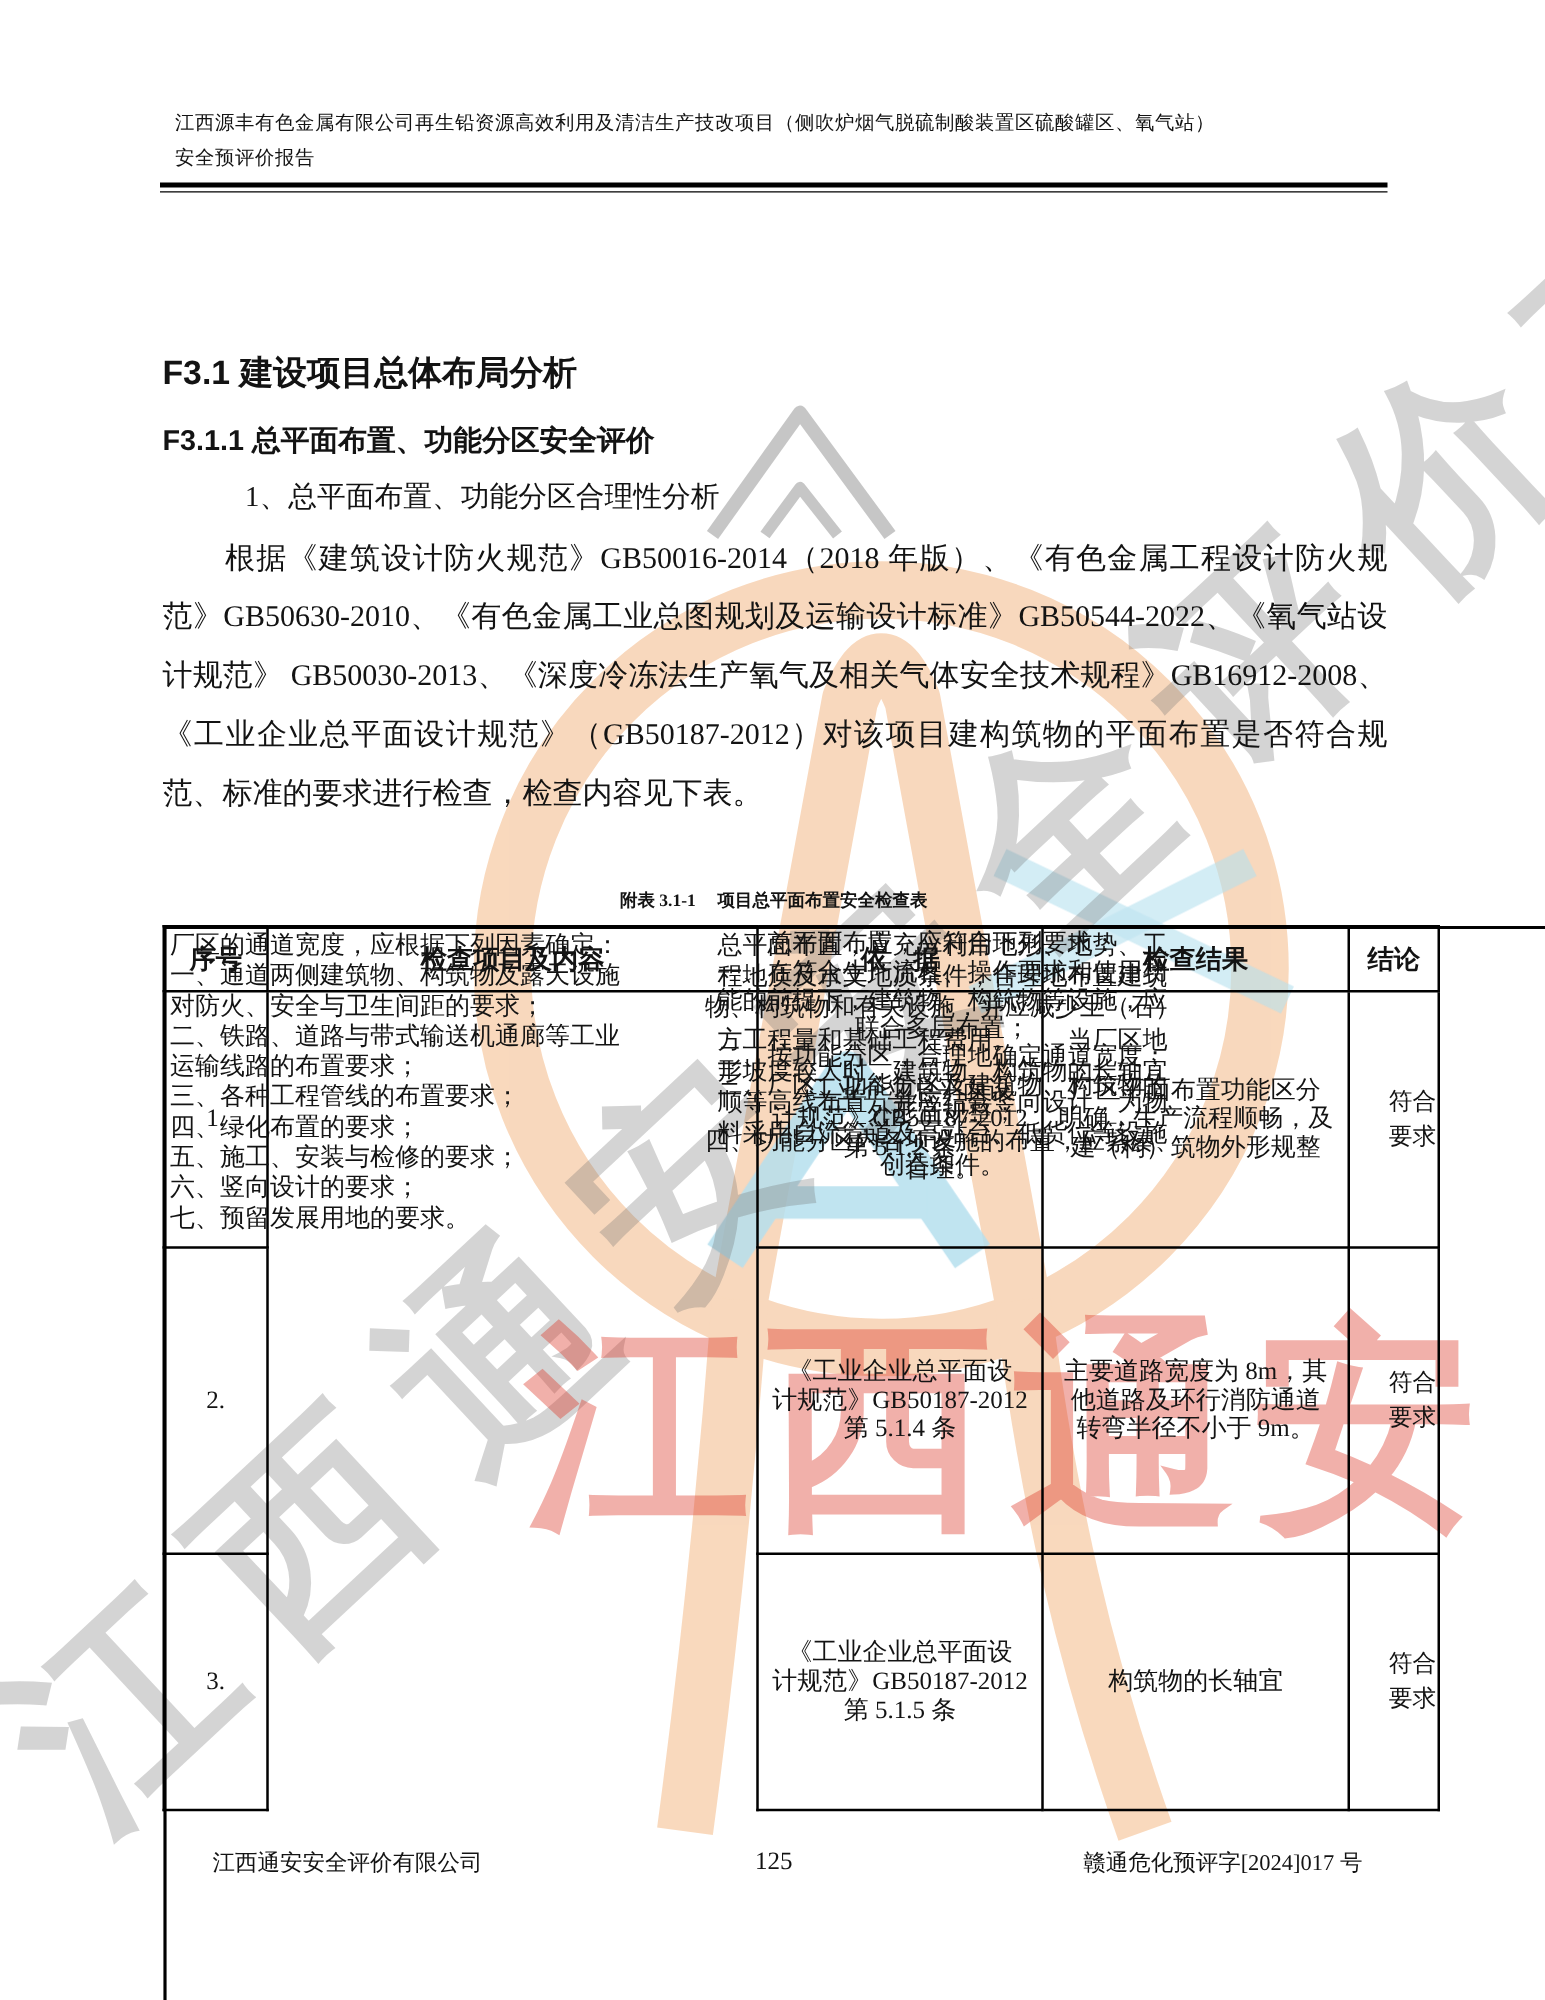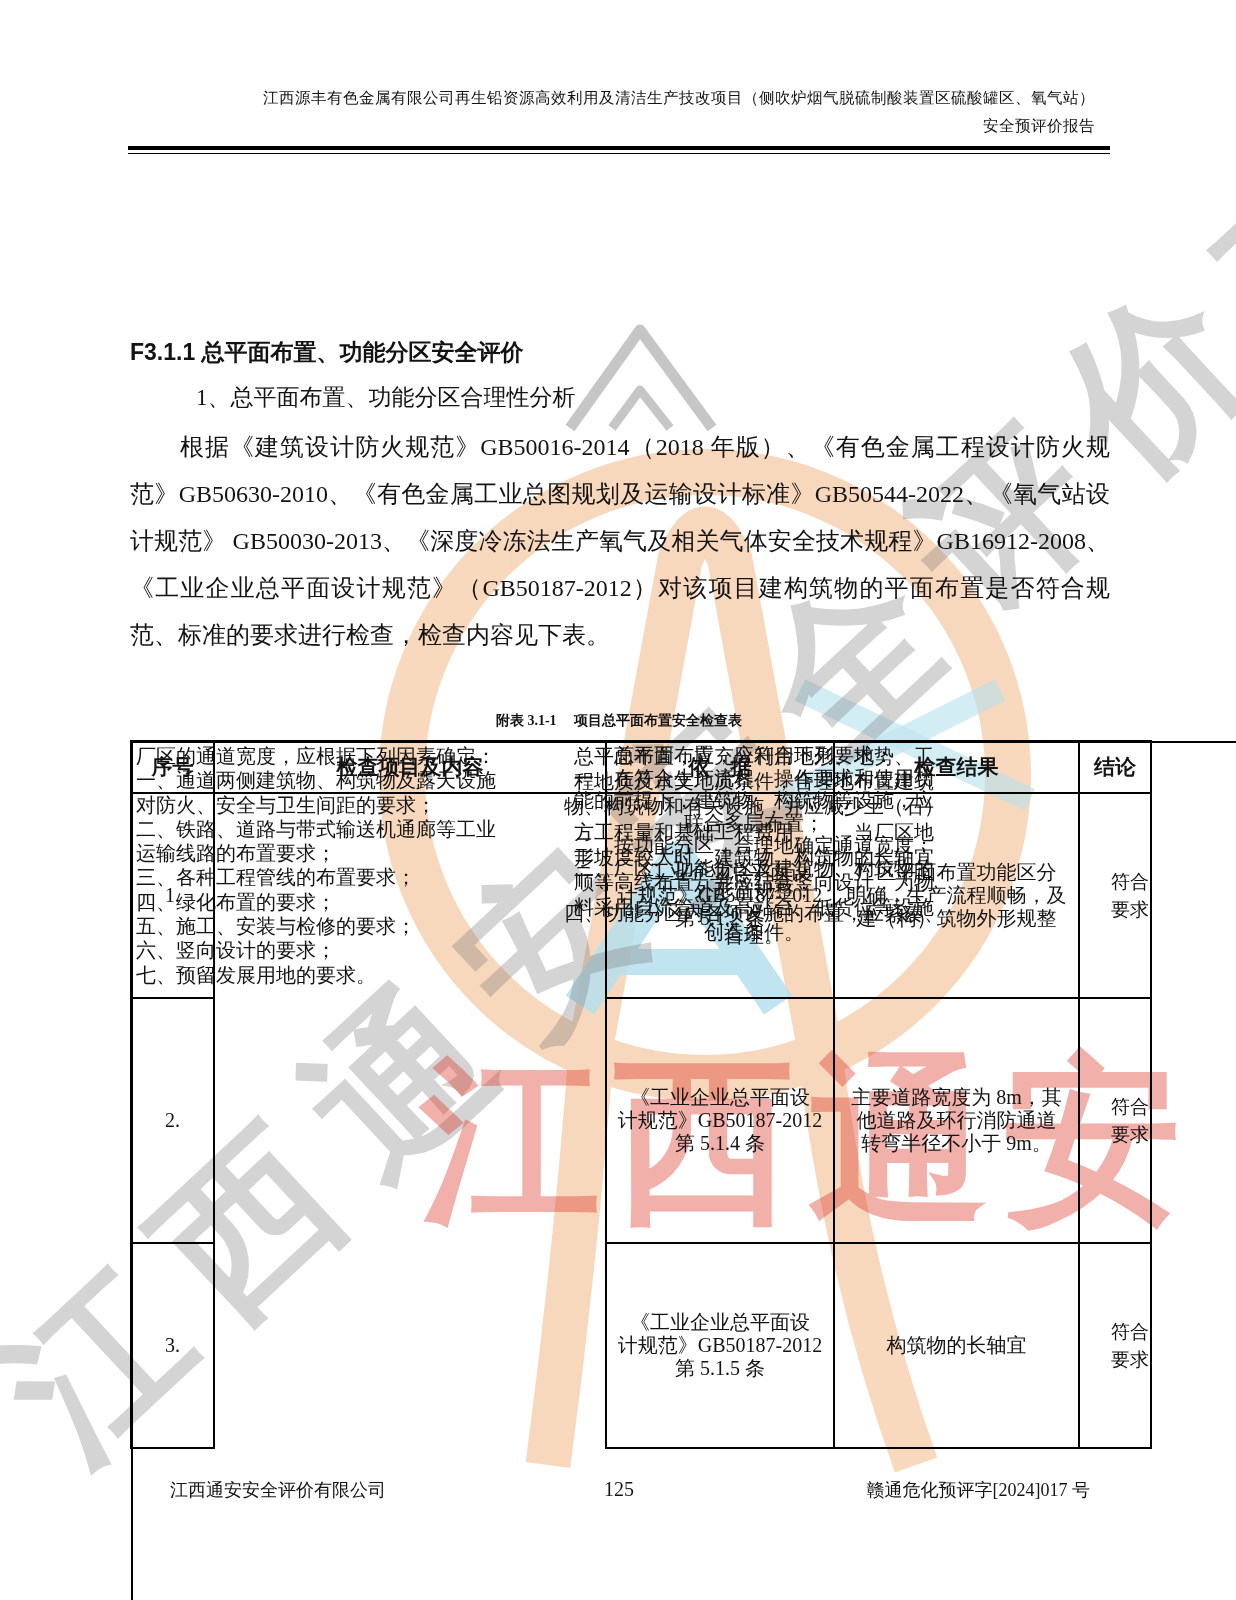--- a/index.html
+++ b/index.html
@@ -5,21 +5,21 @@
   html,body{margin:0;padding:0;background:#888;}
   .page{
     position:relative;width:1236px;height:1600px;margin:0 auto;
     background:#ffffff;overflow:hidden;
     font-family:"Liberation Serif","DejaVu Serif",serif;color:#131313;
   }
   .layer{position:absolute;left:0;top:0;width:1236px;height:1600px;pointer-events:none;}
   .content{position:absolute;left:0;top:0;width:1236px;height:1600px;z-index:1;}
 
   
-  .hdr-line{position:absolute;left:113px;width:982px;text-align:right;font-size:15.5px;letter-spacing:0.5px;white-space:nowrap;}
+  .hdr-line{position:absolute;left:140px;width:982px;text-align:left;font-size:15.5px;letter-spacing:0.5px;white-space:nowrap;}
   .hdr-1{top:88px;}
   .hdr-2{top:116px;}
   .hdr-rule{position:absolute;left:128px;top:146px;width:982px;height:3px;border-top:4px solid #000;border-bottom:1px solid #000;}
 
   
   .doc-title{position:absolute;left:128px;top:218px;width:982px;text-align:center;
     font-family:"Liberation Sans","DejaVu Sans",sans-serif;font-weight:bold;font-size:31px;}
   .h-f31{position:absolute;left:130px;top:280px;font-family:"Liberation Sans","DejaVu Sans",sans-serif;font-weight:bold;font-size:27px;}
   .h-f311{position:absolute;left:130px;top:337px;font-family:"Liberation Sans","DejaVu Sans",sans-serif;font-weight:bold;font-size:23px;}
   .h-num1{position:absolute;left:196px;top:382px;font-size:23px;}
@@ -93,20 +93,21 @@
 
   <div class="wm-diag">江西通安安全评价有限公司</div>
   <div class="wm-red">江西通安</div>
 
   <div class="content">
 
     <div class="hdr-line hdr-1">江西源丰有色金属有限公司再生铅资源高效利用及清洁生产技改项目（侧吹炉烟气脱硫制酸装置区硫酸罐区、氧气站）</div>
     <div class="hdr-line hdr-2">安全预评价报告</div>
     <div class="hdr-rule"></div>
 
+    <div class="h-f31">F3.1 建设项目总体布局分析</div>
     <div class="h-f311">F3.1.1 总平面布置、功能分区安全评价</div>
     <div class="h-num1">1、总平面布置、功能分区合理性分析</div>
 
     <div class="para">根据《建筑设计防火规范》GB50016-2014（2018 年版）、《有色金属工程设计防火规范》GB50630-2010、《有色金属工业总图规划及运输设计标准》GB50544-2022、《氧气站设计规范》 GB50030-2013、《深度冷冻法生产氧气及相关气体安全技术规程》GB16912-2008、《工业企业总平面设计规范》（GB50187-2012）对该项目建构筑物的平面布置是否符合规范、标准的要求进行检查，检查内容见下表。</div>
 
     <div class="tbl-caption">附表 3.1-1　 项目总平面布置安全检查表</div>
 
     <table class="check">
       <colgroup>
         <col style="width:83px">

